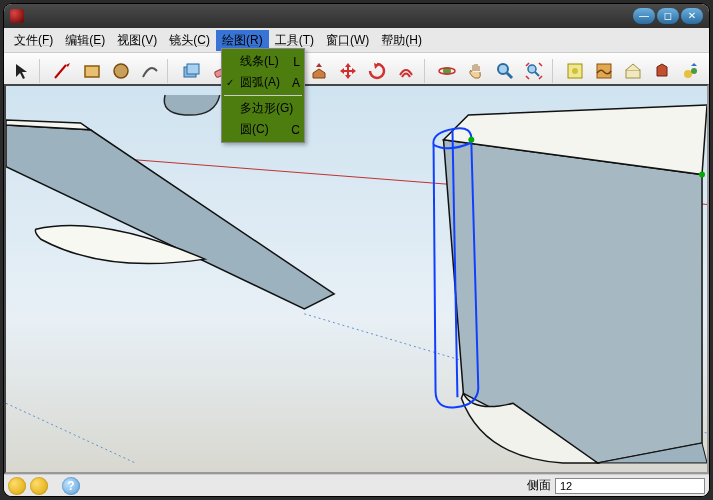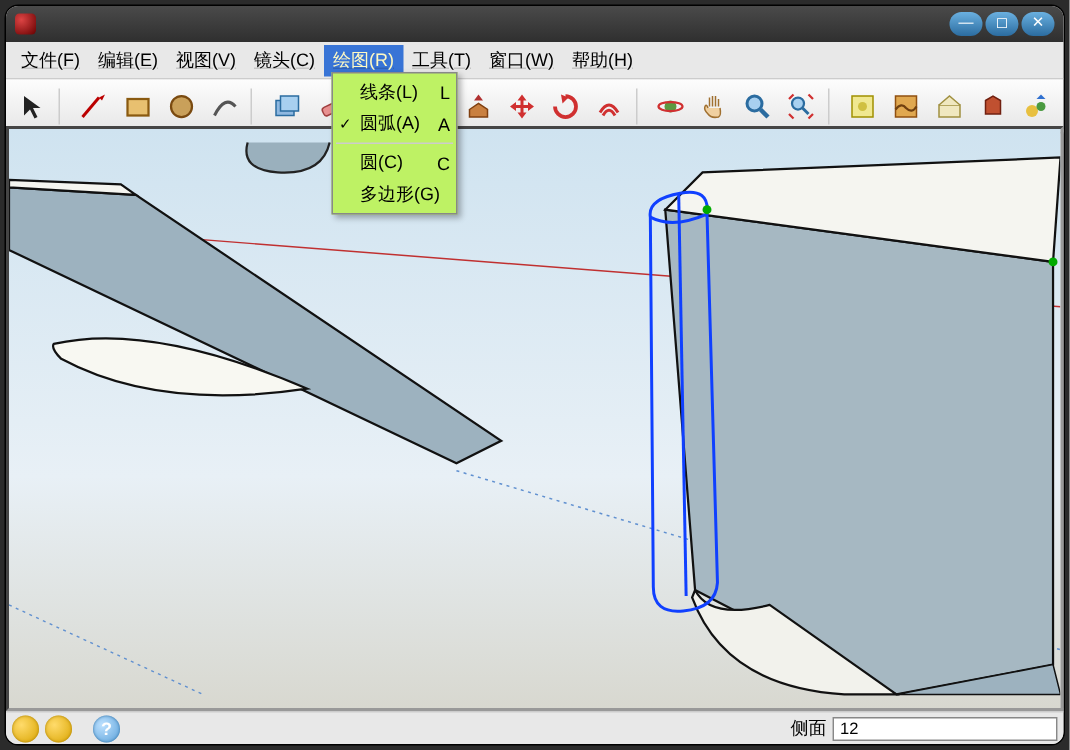--- a/index.html
+++ b/index.html
@@ -9,25 +9,25 @@
 .titlebar .left { position: absolute; left: 6px; display: flex; align-items: center; gap: 4px; }
 .titlebar .right { position: absolute; right: 6px; display: flex; gap: 2px; }
 .win-btn { width: 22px; height: 16px; border-radius: 8px; display: flex; align-items: center; justify-content: center; cursor: pointer; }
 .win-min { background: linear-gradient(#6ab0e0,#2b6ca0); }
 .win-max { background: linear-gradient(#6ab0e0,#2b6ca0); }
 .win-close { background: linear-gradient(#6ab0e0,#2b6ca0); }
 .win-btn span { color: #fff; font-size: 10px; line-height: 1; }
 .app-icon { width: 14px; height: 14px; border-radius: 3px; background: radial-gradient(circle at 30% 30%, #d44, #600); display:inline-block;}
 .menubar { height: 20px; background: #e8e8e8; display: flex; align-items: center; padding: 12px 4px; border-bottom: 1px solid #ccc; }
 .menu-item { padding: 2px 6px; cursor: pointer; text-decoration: underline; text-decoration-color: rgba(0,0,0,0.15); }
-.menu-item.open { background: #3874d6; color: #fef9c3; }
+.menu-item.open { background: #3874d6; color: #000000; }
 .toolbar { height: 36px; background: linear-gradient(#fdfdfd,#e6e6e6); border-bottom: 1px solid #bbb; display: flex; align-items: center; padding: 0 4px; gap: 2px; overflow:hidden;}
 .tbtn { width: 28px; height: 28px; display: flex; align-items: center; justify-content: center; border-radius: 3px; cursor: pointer; }
 .tsep { width: 6px; height: 24px; border-left: 1px solid #ccc; margin: 0 2px; }
-.dropdown { position: absolute; left: 217px; top: 44px; width: 84px; background: #bef264; border: 1px solid #888; box-shadow: 2px 2px 4px rgba(0,0,0,.3); z-index: 10; padding: 2px 0;}
+.dropdown { position: absolute; left: 217px; top: 44px; width: 84px; background: #4d7c0f; border: 1px solid #888; box-shadow: 2px 2px 4px rgba(0,0,0,.3); z-index: 10; padding: 2px 0;}
 .dd-item { display: flex; align-items: center; padding: 2px 4px 2px 18px; position: relative; cursor: pointer; white-space: nowrap; }
 .dd-item .chk { position: absolute; left: 4px; font-size: 10px; }
 .dd-item .sc { margin-left: auto; padding-left: 8px; }
 .dd-sep { height: 1px; background: #ccc; margin: 2px 2px; }
 .viewport { position: absolute; top: 80px; left: 0; right: 0; bottom: 22px; background: linear-gradient(#cfe3f0,#e8f0f6 60%,#d8d8d0); border: 2px inset #999; overflow: hidden; }
 .statusbar { position: absolute; bottom: 0; left: 0; right: 0; height: 22px; background: #e8e8e8; border-top: 1px solid #ccc; display: flex; align-items: center; padding: 0 4px; gap: 4px; }
 .sb-btn { width: 18px; height: 18px; border-radius: 9px; display: flex; align-items: center; justify-content: center; cursor: pointer; }
 .sb-geo { background: radial-gradient(circle at 35% 35%, #ffdb6b, #d9a400); box-shadow: inset 0 0 2px #a67c00; }
 .sb-help { background: radial-gradient(circle at 35% 35%, #bde1ff, #5aa0d8); box-shadow: inset 0 0 2px #2b6ca0; }
 .sb-right { margin-left: auto; display: flex; align-items: center; gap: 4px; }
@@ -205,25 +205,25 @@
         <span>线条(L)</span>
         <span class="sc">L</span>
       </div>
     <div class="dd-item">
         <span class="chk">✓</span>
         <span>圆弧(A)</span>
         <span class="sc">A</span>
       </div>
     <div class="dd-sep"></div>
     <div class="dd-item">
+        <span>多边形(G)</span>
+      </div>
+    <div class="dd-item">
         <span>圆(C)</span>
         <span class="sc">C</span>
-      </div>
-    <div class="dd-item">
-        <span>多边形(G)</span>
       </div>
   </div>
 
   <div class="viewport">
     <svg width="100%" height="100%" viewBox="0 0 705 370">
 
       <line x1="0" y1="310" x2="130" y2="370" stroke="#6090d0" stroke-width="1" stroke-dasharray="2 3"></line>
       <line x1="300" y1="220" x2="705" y2="340" stroke="#6090d0" stroke-width="1" stroke-dasharray="2 3"></line>
       <line x1="0" y1="70" x2="290" y2="210" stroke="#6090d0" stroke-width="1" stroke-dasharray="2 3"></line>
 

